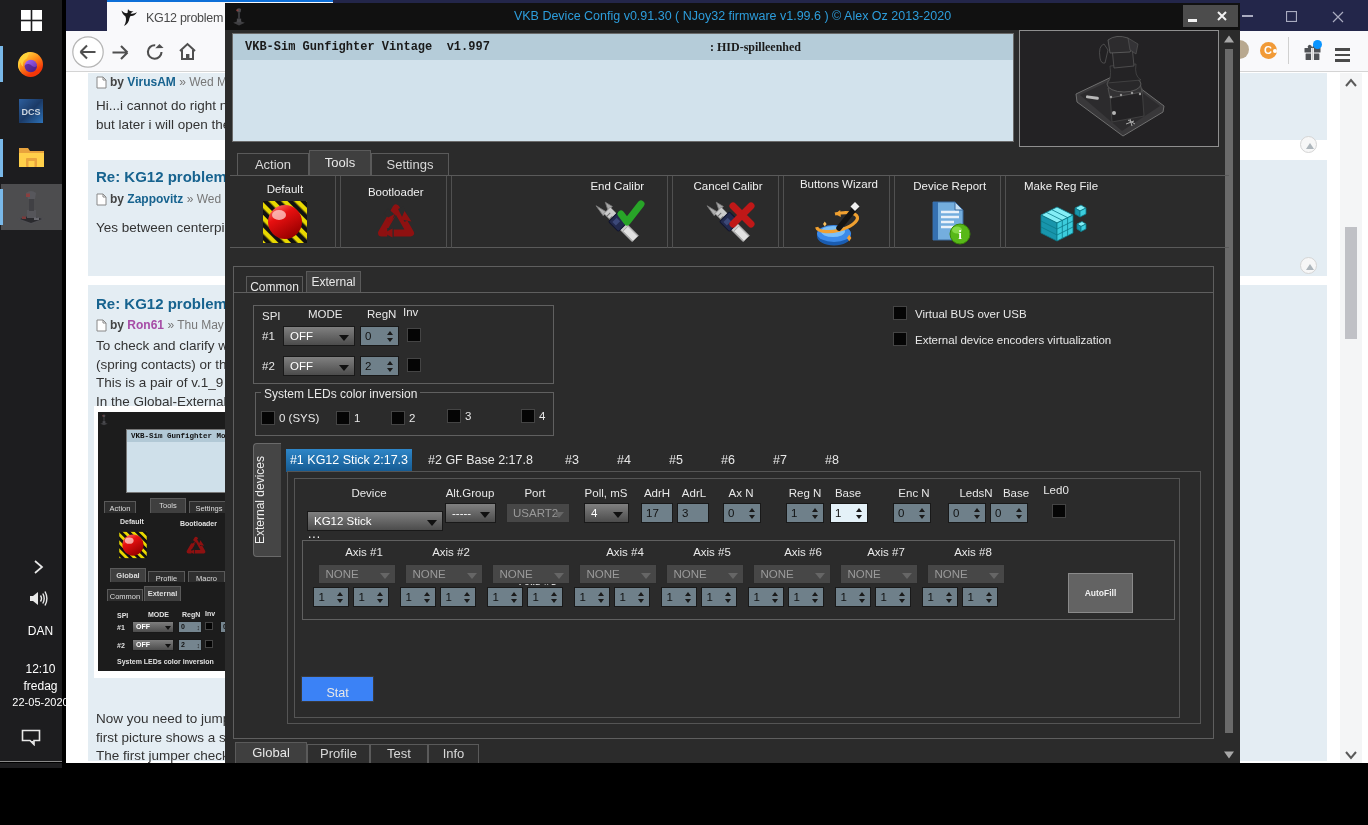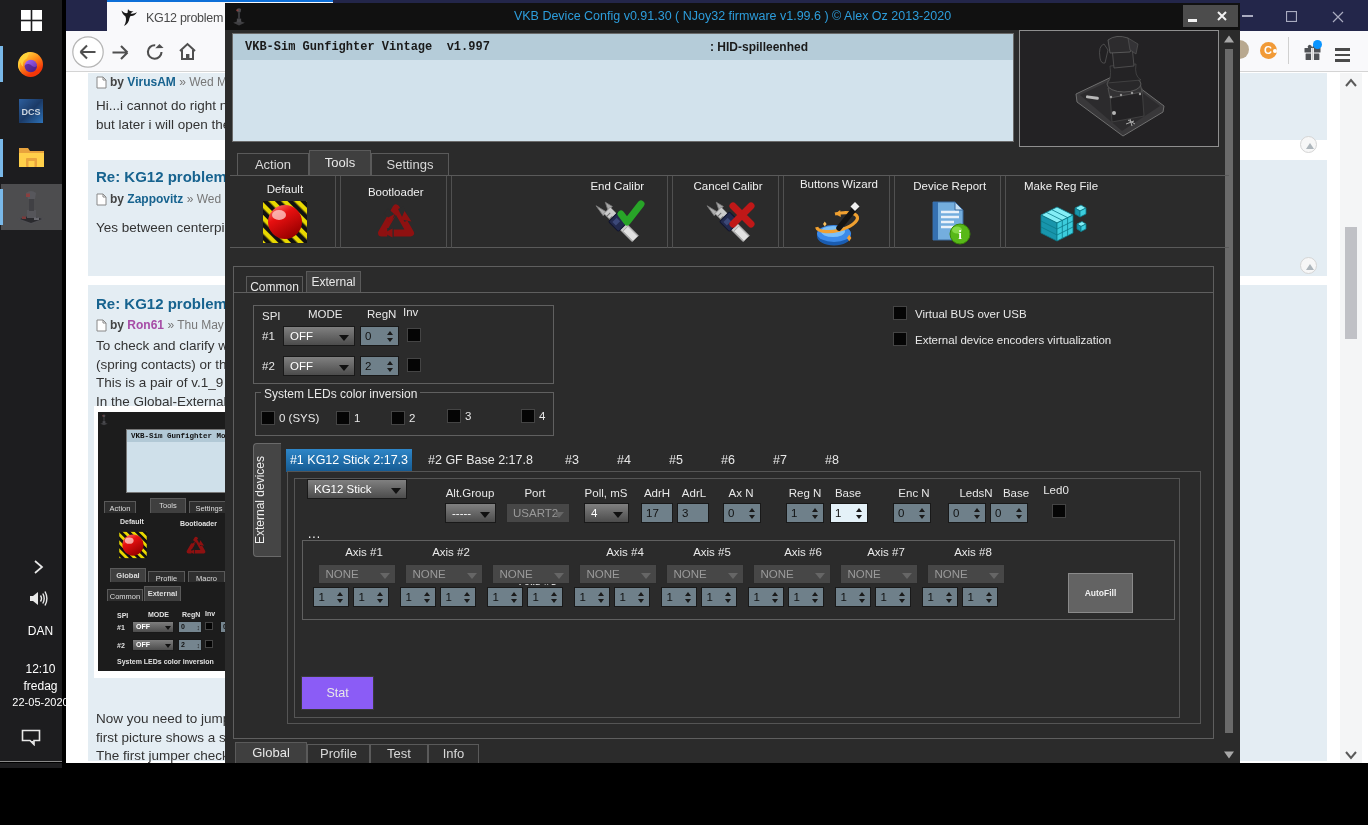--- a/index.html
+++ b/index.html
@@ -232,21 +232,21 @@
         <div class="abs" style="left:5px;top:14px;width:9px;height:3px;background:#f2f2f2"></div>
         <svg class="abs" style="left:34px;top:6px" width="10" height="10" viewBox="0 0 10 10">
             <path d="M1 1 L9 9 M9 1 L1 9" stroke="#f2f2f2" stroke-width="2"></path>
           </svg>
       </div>
     </div>
 
     <div class="abs" style="left:7px;top:30px;width:782px;height:109px;background:#d2e2ec;border:1px solid #6a6a6a">
       <div class="abs" style="left:0;top:0;width:780px;height:26px;background:#b5ccd9"></div>
       <div class="abs" style="left:12px;top:6px;font-family:'Liberation Mono',monospace;font-weight:bold;font-size:12px;color:#1a1a1a">VKB-Sim Gunfighter Vintage&nbsp; v1.997</div>
-      <div class="abs" style="left:477px;top:6px;font-family:Liberation Sans, sans-serif;font-weight:bold;font-size:12px;color:#1a1a1a">: HID-spilleenhed</div>
+      <div class="abs" style="left:477px;top:6px;font-family:Liberation Serif, serif;font-weight:bold;font-size:12px;color:#1a1a1a">: HID-spilleenhed</div>
     </div>
 
     <div class="abs" style="left:794px;top:27px;width:200px;height:117px;background:#232224;border:1px solid #8f8f8f">
       <svg class="abs" style="left:54px;top:5px" width="92" height="106" viewBox="0 0 92 106">
         <path d="M2 58 L46 37 L90 70 L89 76 L49 100 L3 66 Z" fill="#39383a" stroke="#6f6f6f" stroke-width="1"></path>
         <path d="M6 59 L46 40 L86 70 L48 95 Z" fill="#2c2b2d"></path>
         <path d="M36 58 L68 52 L70 80 L38 86 Z" fill="#232224" stroke="#4a4a4a" stroke-width="0.7"></path>
         <path d="M34 52 L66 46 L68 56 L36 62 Z" fill="#333234" stroke="#5d5d5d" stroke-width="0.7"></path>
         <ellipse cx="50" cy="48" rx="17" ry="8" fill="#29282a" stroke="#636363" stroke-width="0.8"></ellipse>
         <path d="M36 30 Q38 44 33 47 L67 44 Q60 40 62 28 Z" fill="#242325" stroke="#535353" stroke-width="0.6"></path>
@@ -449,21 +449,21 @@
       <div class="dlab" style="left:346px;top:484px;width:70px">Poll, mS</div>
       <div class="dlab" style="left:417px;top:484px;width:30px">AdrH</div>
       <div class="dlab" style="left:454px;top:484px;width:30px">AdrL</div>
       <div class="dlab" style="left:501px;top:484px;width:30px">Ax N</div>
       <div class="dlab" style="left:560px;top:484px;width:40px">Reg N</div>
       <div class="dlab" style="left:608px;top:484px;width:30px">Base</div>
       <div class="dlab" style="left:671px;top:484px;width:36px">Enc N</div>
       <div class="dlab" style="left:733px;top:484px;width:36px">LedsN</div>
       <div class="dlab" style="left:776px;top:484px;width:30px">Base</div>
       <div class="dlab" style="left:816px;top:481px;width:30px">Led0</div>
-      <div class="dd" style="left:82px;top:476px;width:100px">KG12 Stick</div>
+      <div class="dd" style="left:82px;top:508px;width:136px">KG12 Stick</div>
       <div class="dd" style="left:220px;top:500px;width:51px">-----</div>
       <div class="dd dis" style="left:281px;top:500px;width:64px">USART2</div>
       <div class="dd" style="left:359px;top:500px;width:45px">4</div>
       <div class="spin" style="left:416px;top:500px;width:32px">17</div>
       <div class="spin" style="left:452px;top:500px;width:32px">3</div>
       <div class="spin" style="left:498px;top:500px;width:38px">0<span class="ar"></span></div>
       <div class="spin" style="left:561px;top:500px;width:38px">1<span class="ar"></span></div>
       <div class="spin" style="left:605px;top:500px;width:38px;background:#e4f1f8">1<span class="ar"></span></div>
       <div class="spin" style="left:668px;top:500px;width:38px">0<span class="ar"></span></div>
       <div class="spin" style="left:723px;top:500px;width:38px">0<span class="ar"></span></div>
@@ -501,21 +501,21 @@
       <div class="spin" style="left:476.4px;top:584px;width:36px">1<span class="ar"></span></div>
       <div class="spin" style="left:523.4px;top:584px;width:36px">1<span class="ar"></span></div>
       <div class="spin" style="left:563.4px;top:584px;width:36px">1<span class="ar"></span></div>
       <div class="spin" style="left:610.4px;top:584px;width:36px">1<span class="ar"></span></div>
       <div class="spin" style="left:650.4px;top:584px;width:36px">1<span class="ar"></span></div>
       <div class="spin" style="left:697.4px;top:584px;width:36px">1<span class="ar"></span></div>
       <div class="spin" style="left:737.4px;top:584px;width:36px">1<span class="ar"></span></div>
       <div class="abs" style="left:843px;top:570px;width:65px;height:40px;background:#636363;border:1px solid #8a8a8a;color:#f0f0f0;font-size:8.5px;font-weight:bold;text-align:center;line-height:38px">AutoFill</div>
     </div>
 
-    <div class="abs" style="left:76px;top:673px;width:73px;height:34px;background:#8b5cf6;border:1px solid #3a3a3a;color:#e8e8e8;font-size:12.5px;text-align:center;line-height:32px">Stat</div>
+    <div class="abs" style="left:76px;top:673px;width:73px;height:26px;background:#3b82f6;border:1px solid #3a3a3a;color:#e8e8e8;font-size:12.5px;text-align:center;line-height:32px">Stat</div>
 
     <div class="vtab sel" style="left:10px;top:739px;width:72px;height:21px;line-height:20px;font-size:13px">Global</div>
     <div class="vtab" style="left:82px;top:741px;width:63px;height:19px;line-height:18px;font-size:13px;color:#d8d8d8">Profile</div>
     <div class="vtab" style="left:145px;top:741px;width:58px;height:19px;line-height:18px;font-size:13px;color:#d8d8d8">Test</div>
     <div class="vtab" style="left:203px;top:741px;width:51px;height:19px;line-height:18px;font-size:13px;color:#d8d8d8">Info</div>
   </div>
   <div id="taskbar">
 
     <svg class="abs" style="left:21px;top:10px" width="21" height="21" viewBox="0 0 21 21">
       <rect x="0" y="0" width="9.7" height="9.7" fill="#fff"></rect>

